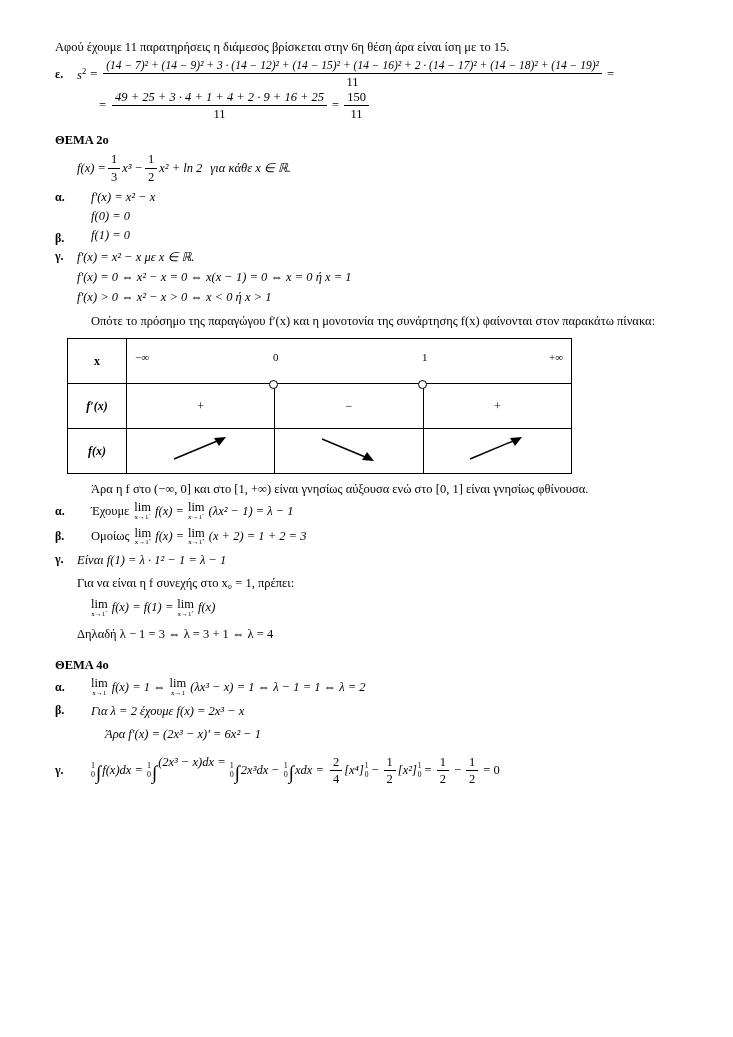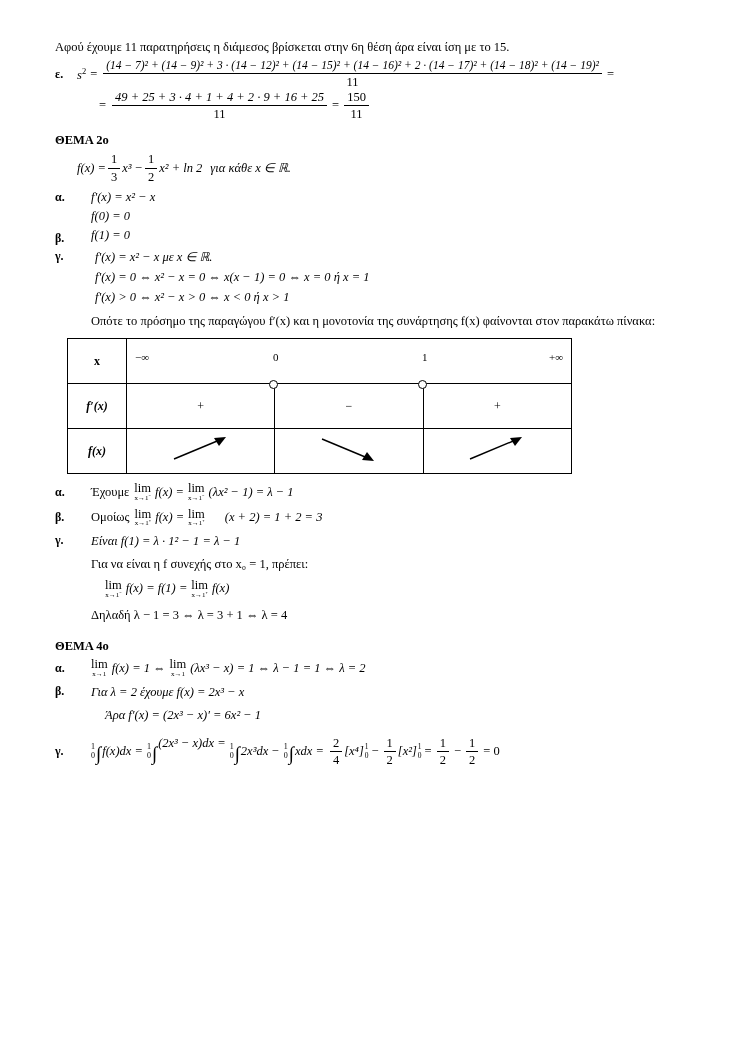--- a/index.html
+++ b/index.html
@@ -219,21 +219,21 @@
     <div class="mathrow" style="margin-top:3px;">
       <div class="lbl-gr" style="align-self:flex-end;">β.</div>
       <div style="margin-left:14px;">
         <div class="math line">f(0) = 0</div>
         <div class="math line">f(1) = 0</div>
       </div>
     </div>
 
     <div class="mathrow" style="margin-top:3px;">
       <div class="lbl-gr" style="align-self:flex-start;">γ.</div>
-      <div style="margin-left:18px;">
+      <div style="margin-left:0;">
         <div class="math line">f′(x) = x² − x  με x ∈ ℝ.</div>
         <div class="math line" style="margin-top:3px;">f′(x) = 0 ⇔ x² − x = 0 ⇔ x(x − 1) = 0 ⇔ x = 0 ή x = 1</div>
         <div class="math line" style="margin-top:3px;">f′(x) &gt; 0 ⇔ x² − x &gt; 0 ⇔ x &lt; 0 ή x &gt; 1</div>
       </div>
     </div>
 
     <div class="line" style="margin-left:36px;margin-top:6px;font-style:normal;">Οπότε το πρόσημο της παραγώγου f′(x) και η μονοτονία της συνάρτησης f(x) φαίνονται στον παρακάτω πίνακα:</div>
 
     <table class="signtable">
       <tbody>
@@ -279,20 +279,21 @@
         <td>
           <svg width="70" height="32" viewBox="0 0 70 32">
             <line x1="8" y1="26" x2="56" y2="6" stroke="#000" stroke-width="1.4"></line>
             <polygon points="60,4 48,5 53,13" fill="#000"></polygon>
           </svg>
         </td>
       </tr>
     </tbody>
       </table>
 
+    <div class="concl" style="margin-left:36px;">Άρα η f στο (−∞, 0] και στο [1, +∞) είναι γνησίως αύξουσα ενώ στο [0, 1] είναι γνησίως φθίνουσα.</div>
 
 
     <div class="mathrow" style="margin-top:4px;">
       <div class="lbl-gr">α.</div>
       <div style="margin-left:14px;display:flex;align-items:center;text-align:right;">
         <span style="font-size:12.5px;margin-right:5px;">Έχουμε</span>
         <span class="small-lim">
           <span class="lt">lim</span>
           <span class="lb">x→1⁻</span>
         </span>
@@ -311,27 +312,27 @@
         <span style="font-size:12.5px;margin-right:5px;">Ομοίως</span>
         <span class="small-lim">
           <span class="lt">lim</span>
           <span class="lb">x→1⁺</span>
         </span>
         <span class="math" style="margin:0 4px;">f(x) =</span>
         <span class="small-lim">
           <span class="lt">lim</span>
           <span class="lb">x→1⁺</span>
         </span>
-        <span class="math" style="margin-left:20px;">(x + 2) = 1 + 2 = 3</span>
+        <span class="math" style="margin-left:4px;">(x + 2) = 1 + 2 = 3</span>
       </div>
     </div>
 
     <div class="mathrow" style="margin-top:6px;">
       <div class="lbl-gr" style="align-self:flex-start;">γ.</div>
-      <div style="margin-left:14px;">
+      <div style="">
         <div class="math line">Είναι f(1) = λ · 1² − 1 = λ − 1</div>
         <div class="line" style="margin-top:6px;">Για να είναι η f συνεχής στο x₀ = 1, πρέπει:</div>
         <div style="display:flex;align-items:center;margin-top:6px;margin-left:14px;">
           <span class="small-lim">
             <span class="lt">lim</span>
             <span class="lb">x→1⁻</span>
           </span>
           <span class="math" style="margin:0 4px;">f(x) = f(1) =</span>
           <span class="small-lim">
             <span class="lt">lim</span>

